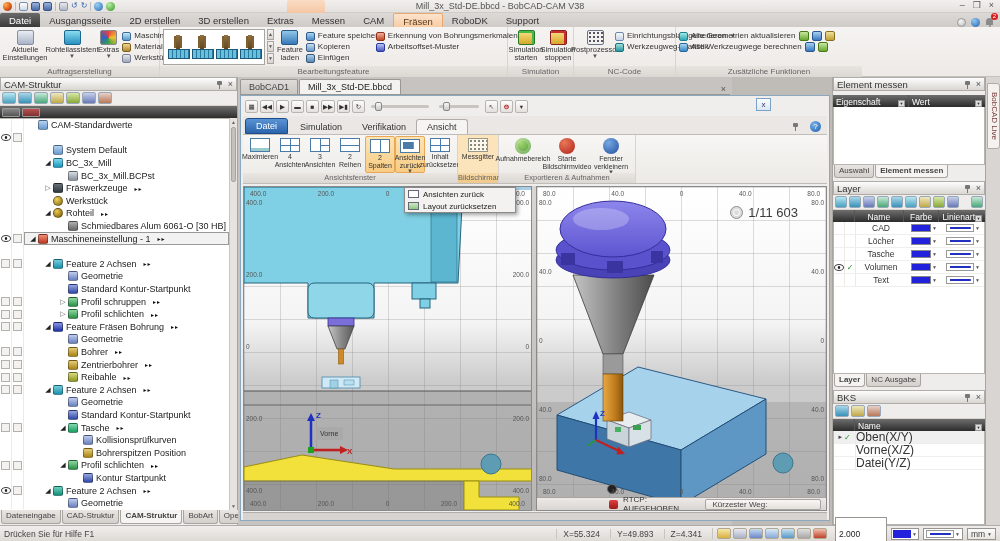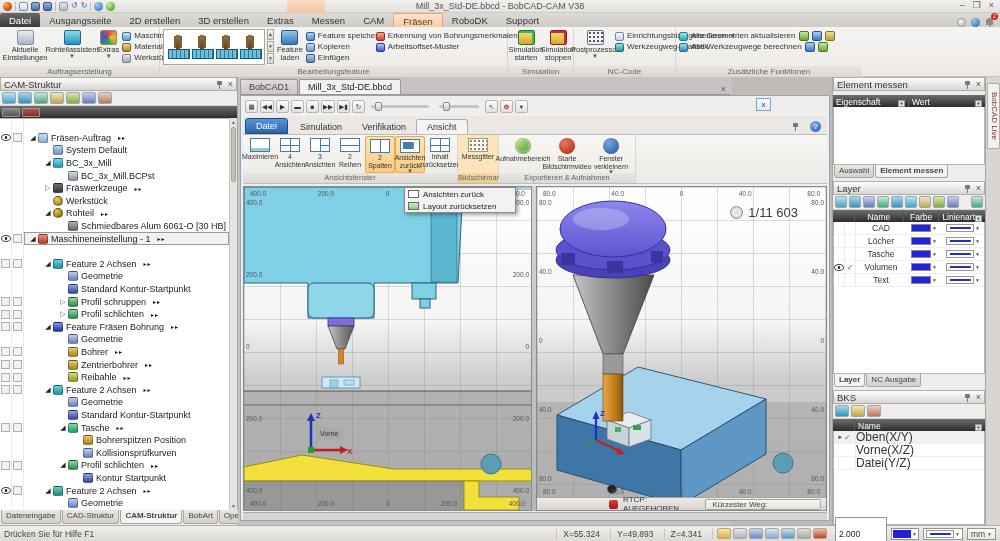--- a/index.html
+++ b/index.html
@@ -466,31 +466,31 @@
     </div>
     <div class="darkhdr">
       <span class="dh-btn"></span>
       <span class="dh-btn red"></span>
     </div>
     <div class="tree">
 
         <div class="trow lv1 i-folder">
           <span class="g1"></span>
           <span class="g2"></span>
+          <span class="rc">
+            <span class="exp"></span>
+            <span class="ticon"></span>
+            <span class="tlabel">CAM-Standardwerte</span>
+
+          </span>
         </div>
 
         <div class="trow lv1 exp-open i-folder-open more gut-eye">
           <span class="g1"></span>
           <span class="g2"></span>
-          <span class="rc">
-            <span class="exp"></span>
-            <span class="ticon"></span>
-            <span class="tlabel">Fräsen-Auftrag</span>
-            <span class="more-mk">▸▸</span>
-          </span>
         </div>
 
         <div class="trow lv2 i-folder">
           <span class="g1"></span>
           <span class="g2"></span>
           <span class="rc">
             <span class="exp"></span>
             <span class="ticon"></span>
             <span class="tlabel">System Default</span>
 
@@ -726,38 +726,38 @@
           <span class="g1"></span>
           <span class="g2"></span>
           <span class="rc">
             <span class="exp"></span>
             <span class="ticon"></span>
             <span class="tlabel">Tasche</span>
             <span class="more-mk">▸▸</span>
           </span>
         </div>
 
+        <div class="trow lv4 i-curve">
+          <span class="g1"></span>
+          <span class="g2"></span>
+          <span class="rc">
+            <span class="exp"></span>
+            <span class="ticon"></span>
+            <span class="tlabel">Kollisionsprüfkurven</span>
+
+          </span>
+        </div>
+
         <div class="trow lv4 i-tip">
           <span class="g1"></span>
           <span class="g2"></span>
           <span class="rc">
             <span class="exp"></span>
             <span class="ticon"></span>
             <span class="tlabel">Bohrerspitzen Position</span>
-
-          </span>
-        </div>
-
-        <div class="trow lv4 i-curve">
-          <span class="g1"></span>
-          <span class="g2"></span>
-          <span class="rc">
-            <span class="exp"></span>
-            <span class="ticon"></span>
-            <span class="tlabel">Kollisionsprüfkurven</span>
 
           </span>
         </div>
 
         <div class="trow lv3 exp-open i-prof more gut-box">
           <span class="g1"></span>
           <span class="g2"></span>
           <span class="rc">
             <span class="exp"></span>
             <span class="ticon"></span>

